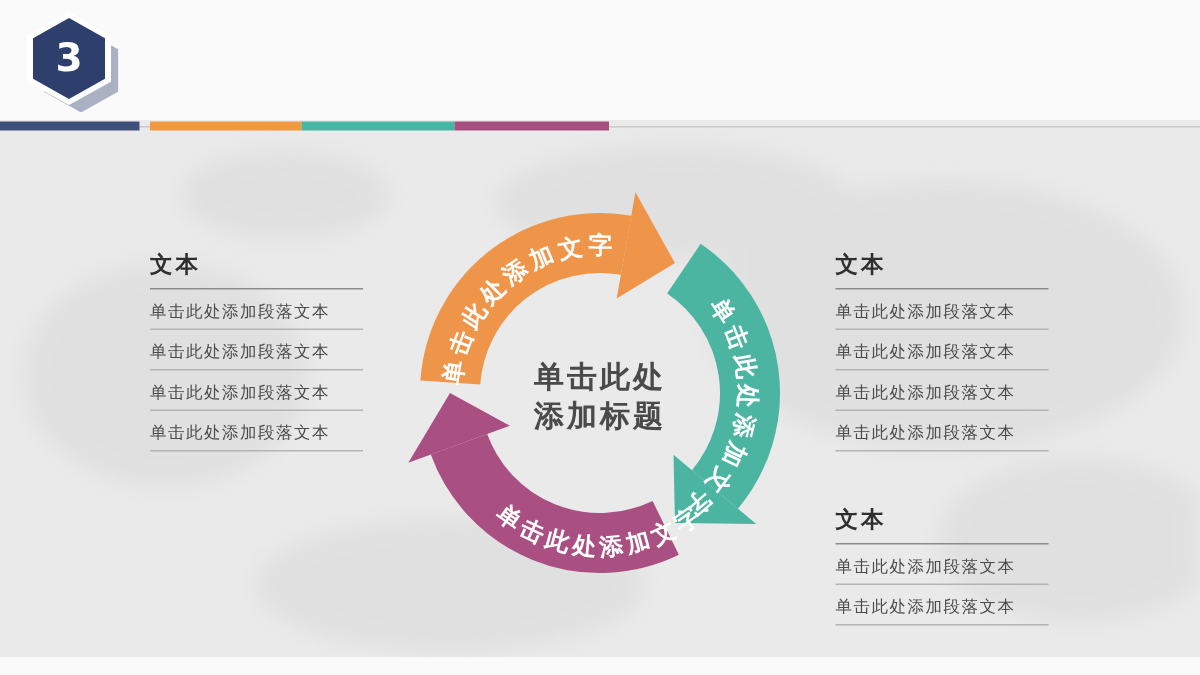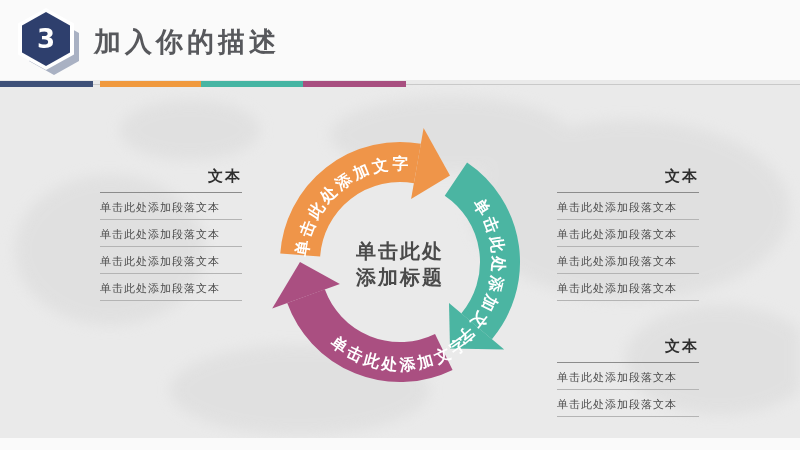--- a/index.html
+++ b/index.html
@@ -27,21 +27,21 @@
   .seg-purple { left:303px; width:103px; }
 
   .cycle { position:absolute; left:250px; top:112px; width:300px; height:300px; }
   .arc-label { font-size:16px; font-weight:bold; fill:#ffffff; letter-spacing:3px; }
   .center-title { font-size:20px; font-weight:bold; fill:#4a4a4a; letter-spacing:2px; }
 
   .text-block { position:absolute; width:142px; }
   .block-left { left:100px; top:167px; }
   .block-right-top { left:557px; top:167px; }
   .block-right-bottom { left:557px; top:337px; }
-  .block-header { text-align:right; font-size:15px; font-weight:bold; color:#2f2f2f;
+  .block-header { text-align:left; font-size:15px; font-weight:bold; color:#2f2f2f;
                   letter-spacing:2px; padding-bottom:6px; border-bottom:1px solid #8c8c8c;font-family:Liberation Mono, monospace; }
   .row { text-align:left; font-size:11px; color:#4b4b4b; letter-spacing:1px;
          padding:7px 0 4px; border-bottom:1px solid #b4b4b4; }
 </style>
 </head>
 <body>
 
 <div class="slide">
 
   <svg class="map-bg" viewBox="0 0 800 450" aria-hidden="true">
@@ -59,21 +59,20 @@
   <div class="bottom-edge"></div>
 
   <div class="badge-wrap">
     <div class="hex hex-shadow" style="background: rgb(169, 177, 195);"></div>
     <div class="hex hex-white"></div>
     <div class="hex hex-main" style="background: rgb(46, 63, 109);">
       <span>3</span>
     </div>
   </div>
 
-  <h1 class="slide-title">加入你的描述</h1>
 
   <div class="divider-rule"></div>
   <span class="seg seg-blue" style="background: rgb(62, 80, 120);"></span>
   <span class="seg seg-orange" style="background: rgb(240, 153, 62);"></span>
   <span class="seg seg-teal" style="background: rgb(70, 181, 163);"></span>
   <span class="seg seg-purple" style="background: rgb(168, 79, 128);"></span>
 
   <svg class="cycle" viewBox="0 0 300 300">
     <defs>
       <path id="arcTextOrange" d="M 59 169.3 A 93 93 0 0 1 184.8 63.8" fill="none"></path>

